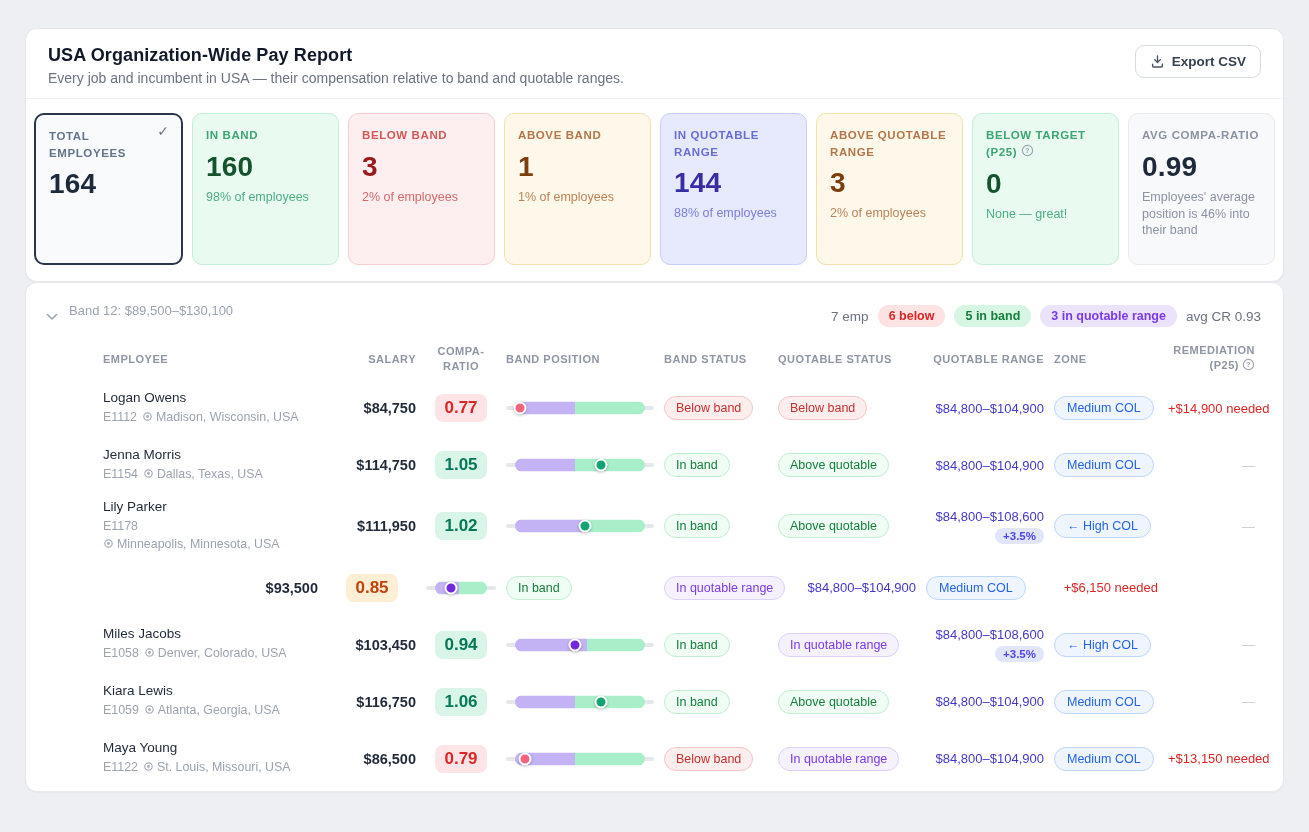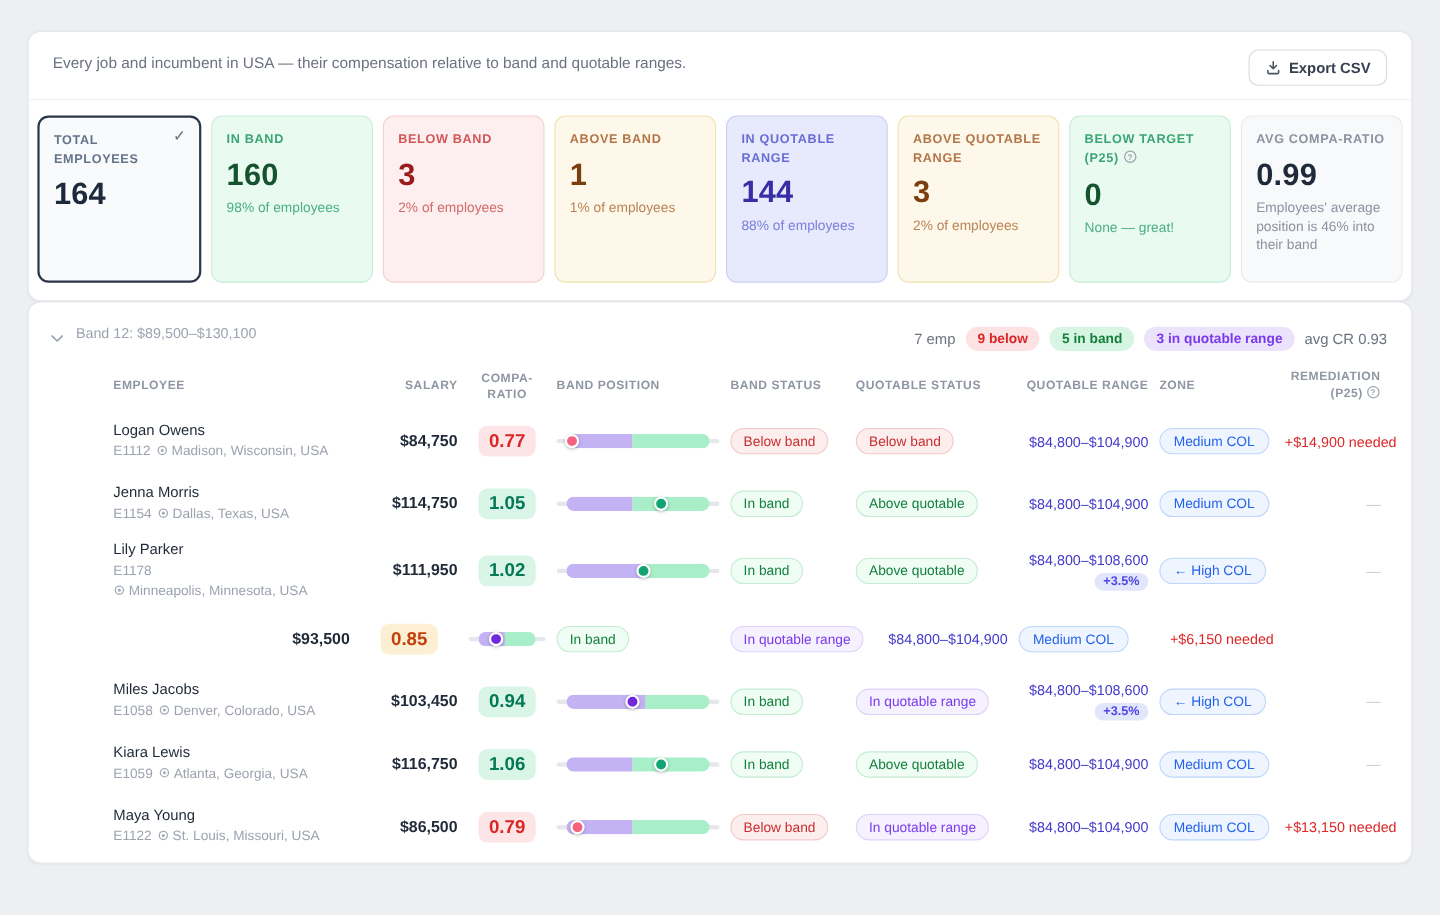--- a/index.html
+++ b/index.html
@@ -131,20 +131,21 @@
   .rem-muted { color:#c6cdd6; }
 </style>
 </head>
 <body>
 
 <div class="container">
 
   <div class="panel">
     <div class="panel-header">
       <div>
+        <div class="page-title">USA Organization-Wide Pay Report</div>
         <div class="page-subtitle">Every job and incumbent in USA — their compensation relative to band and quotable ranges.</div>
       </div>
       <button class="export-btn">
         <span style="display:flex;">
           <svg width="15" height="15" viewBox="0 0 16 16" fill="none">
             <path d="M8 2.2v6.6M5 6l3 3 3-3" stroke="#4b5563" stroke-width="1.5" stroke-linecap="round" stroke-linejoin="round"></path>
             <path d="M2.8 10.8v2a1 1 0 0 0 1 1h8.4a1 1 0 0 0 1-1v-2" stroke="#4b5563" stroke-width="1.5" stroke-linecap="round"></path>
           </svg>
         </span>
         <span>Export CSV</span>
@@ -206,21 +207,21 @@
             <path d="M1.5 1.5 6 6l4.5-4.5" stroke="#9ca3af" stroke-width="1.6" stroke-linecap="round" stroke-linejoin="round"></path>
           </svg>
         </span>
         <div>
           <div class="jh-band">Band 12: $89,500–$130,100</div>
         </div>
       </div>
       <div class="jh-right">
         <span class="jh-emp">7 emp</span>
         <span id="job-badges" style="display:flex;gap:9px;">
-            <span class="pill pill-red">9 below</span>
+            <span class="pill pill-red">6 below</span>
             <span class="pill pill-green">5 in band</span>
             <span class="pill pill-purple">3 in quotable range</span>
           </span>
         <span class="jh-avgcr">avg CR 0.93</span>
       </div>
     </div>
     <div class="thead" id="thead">
         <div class="th al-left"><span>EMPLOYEE</span></div>
         <div class="th al-right"><span>SALARY</span></div>
         <div class="th al-center"><span>COMPA-RATIO</span></div>

